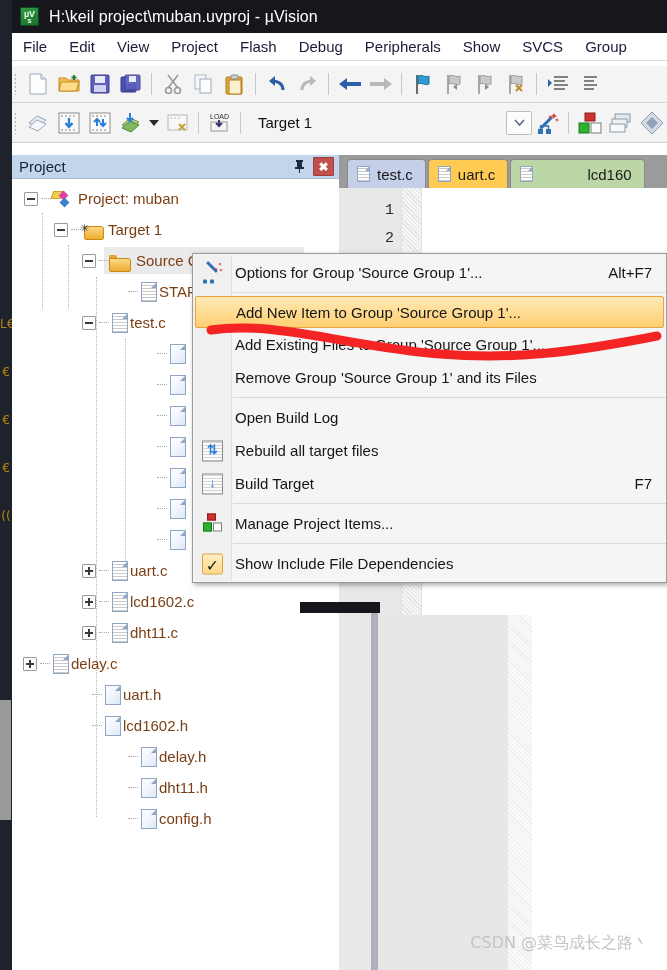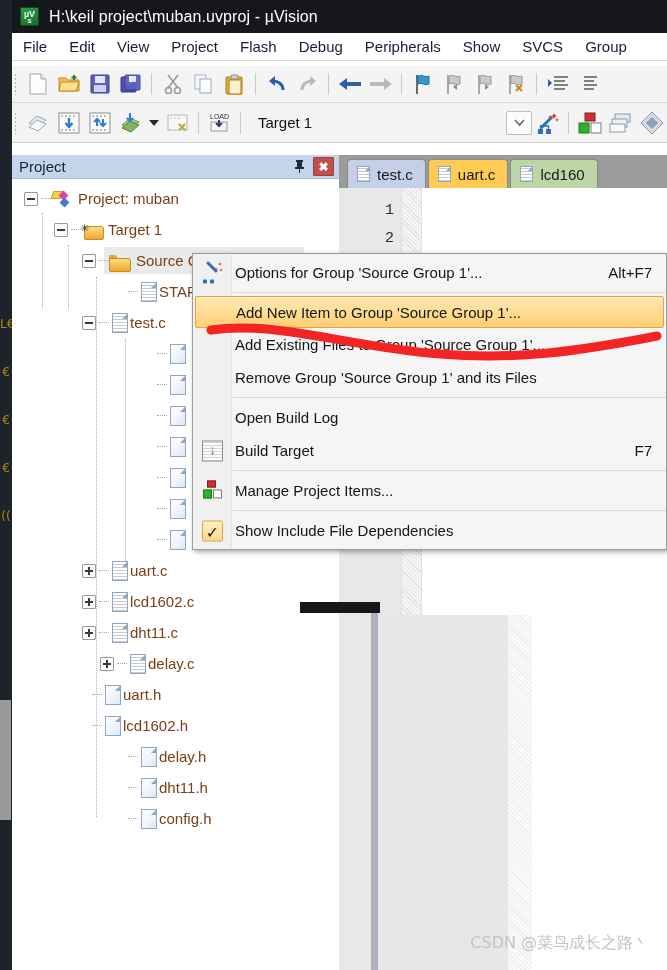--- a/index.html
+++ b/index.html
@@ -253,21 +253,21 @@
     position: relative;
   }
   .tab .tico { width: 13px; height: 16px; margin-right: 7px; flex: none;
     background: repeating-linear-gradient(0deg,#c9c9c9 0 1px,#fff 1px 3px);
     border: 1px solid #8fa6c4; position: relative; }
   .tab .tico::after { content:""; position:absolute; right:-1px; top:-1px;
     border-width:0 0 5px 5px; border-style:solid;
     border-color: transparent transparent #8fa6c4 transparent; }
   .tab.t-blue   { background: #c5cfe8; }
   .tab.t-yellow { background: #ffcb52; }
-  .tab.t-green  { background: #bcd6a6; }
+  .tab.t-green  { background: #bcd6a6; gap: 47px; }
 
   .code-pane { display: flex; height: 782px; background: #ffffff; }
   .gutter {
     width: 63px; background: #e8e8e8; color: #2b2b2b;
     font-family: "Liberation Mono", monospace; font-size: 15px;
     text-align: right; padding: 9px 7px 0 0; line-height: 28px;
     border-right: 1px solid #dfdfdf;
   }
   .fold-col {
     width: 20px;
@@ -829,21 +829,21 @@
         <span class="label">lcd1602.c</span>
       </div>
 
       <div class="node" style="padding-left:99px;">
         <span class="expander plus" style="margin-left:-29px;"></span>
         <span class="dots"></span>
         <span class="ico icon-src"></span>
         <span class="label">dht11.c</span>
       </div>
 
-      <div class="node" style="padding-left:117px;text-align:right;">
+      <div class="node" style="padding-left:40px;text-align:right;">
         <span class="expander plus" style="margin-left:-29px;"></span>
         <span class="dots"></span>
         <span class="ico icon-src"></span>
         <span class="label">delay.c</span>
       </div>
 
       <div class="node" style="padding-left:63px;">
         <span class="expander blank"></span>
         <span class="dots"></span>
         <span class="ico icon-file"></span>
@@ -906,20 +906,24 @@
     <div class="ctx-item">
       <span>Remove Group 'Source Group 1' and its Files</span>
     </div>
 
     <div class="ctx-sep"></div>
 
     <div class="ctx-item">
       <span>Open Build Log</span>
     </div>
 
+    <div class="ctx-item">
+      <span class="ctx-ico ico-build ico-rebuild"></span>
+      <span>Rebuild all target files</span>
+    </div>
 
     <div class="ctx-item">
       <span class="ctx-ico ico-build"></span>
       <span>Build Target</span>
       <span class="accel">F7</span>
     </div>
 
     <div class="ctx-sep"></div>
 
     <div class="ctx-item">

